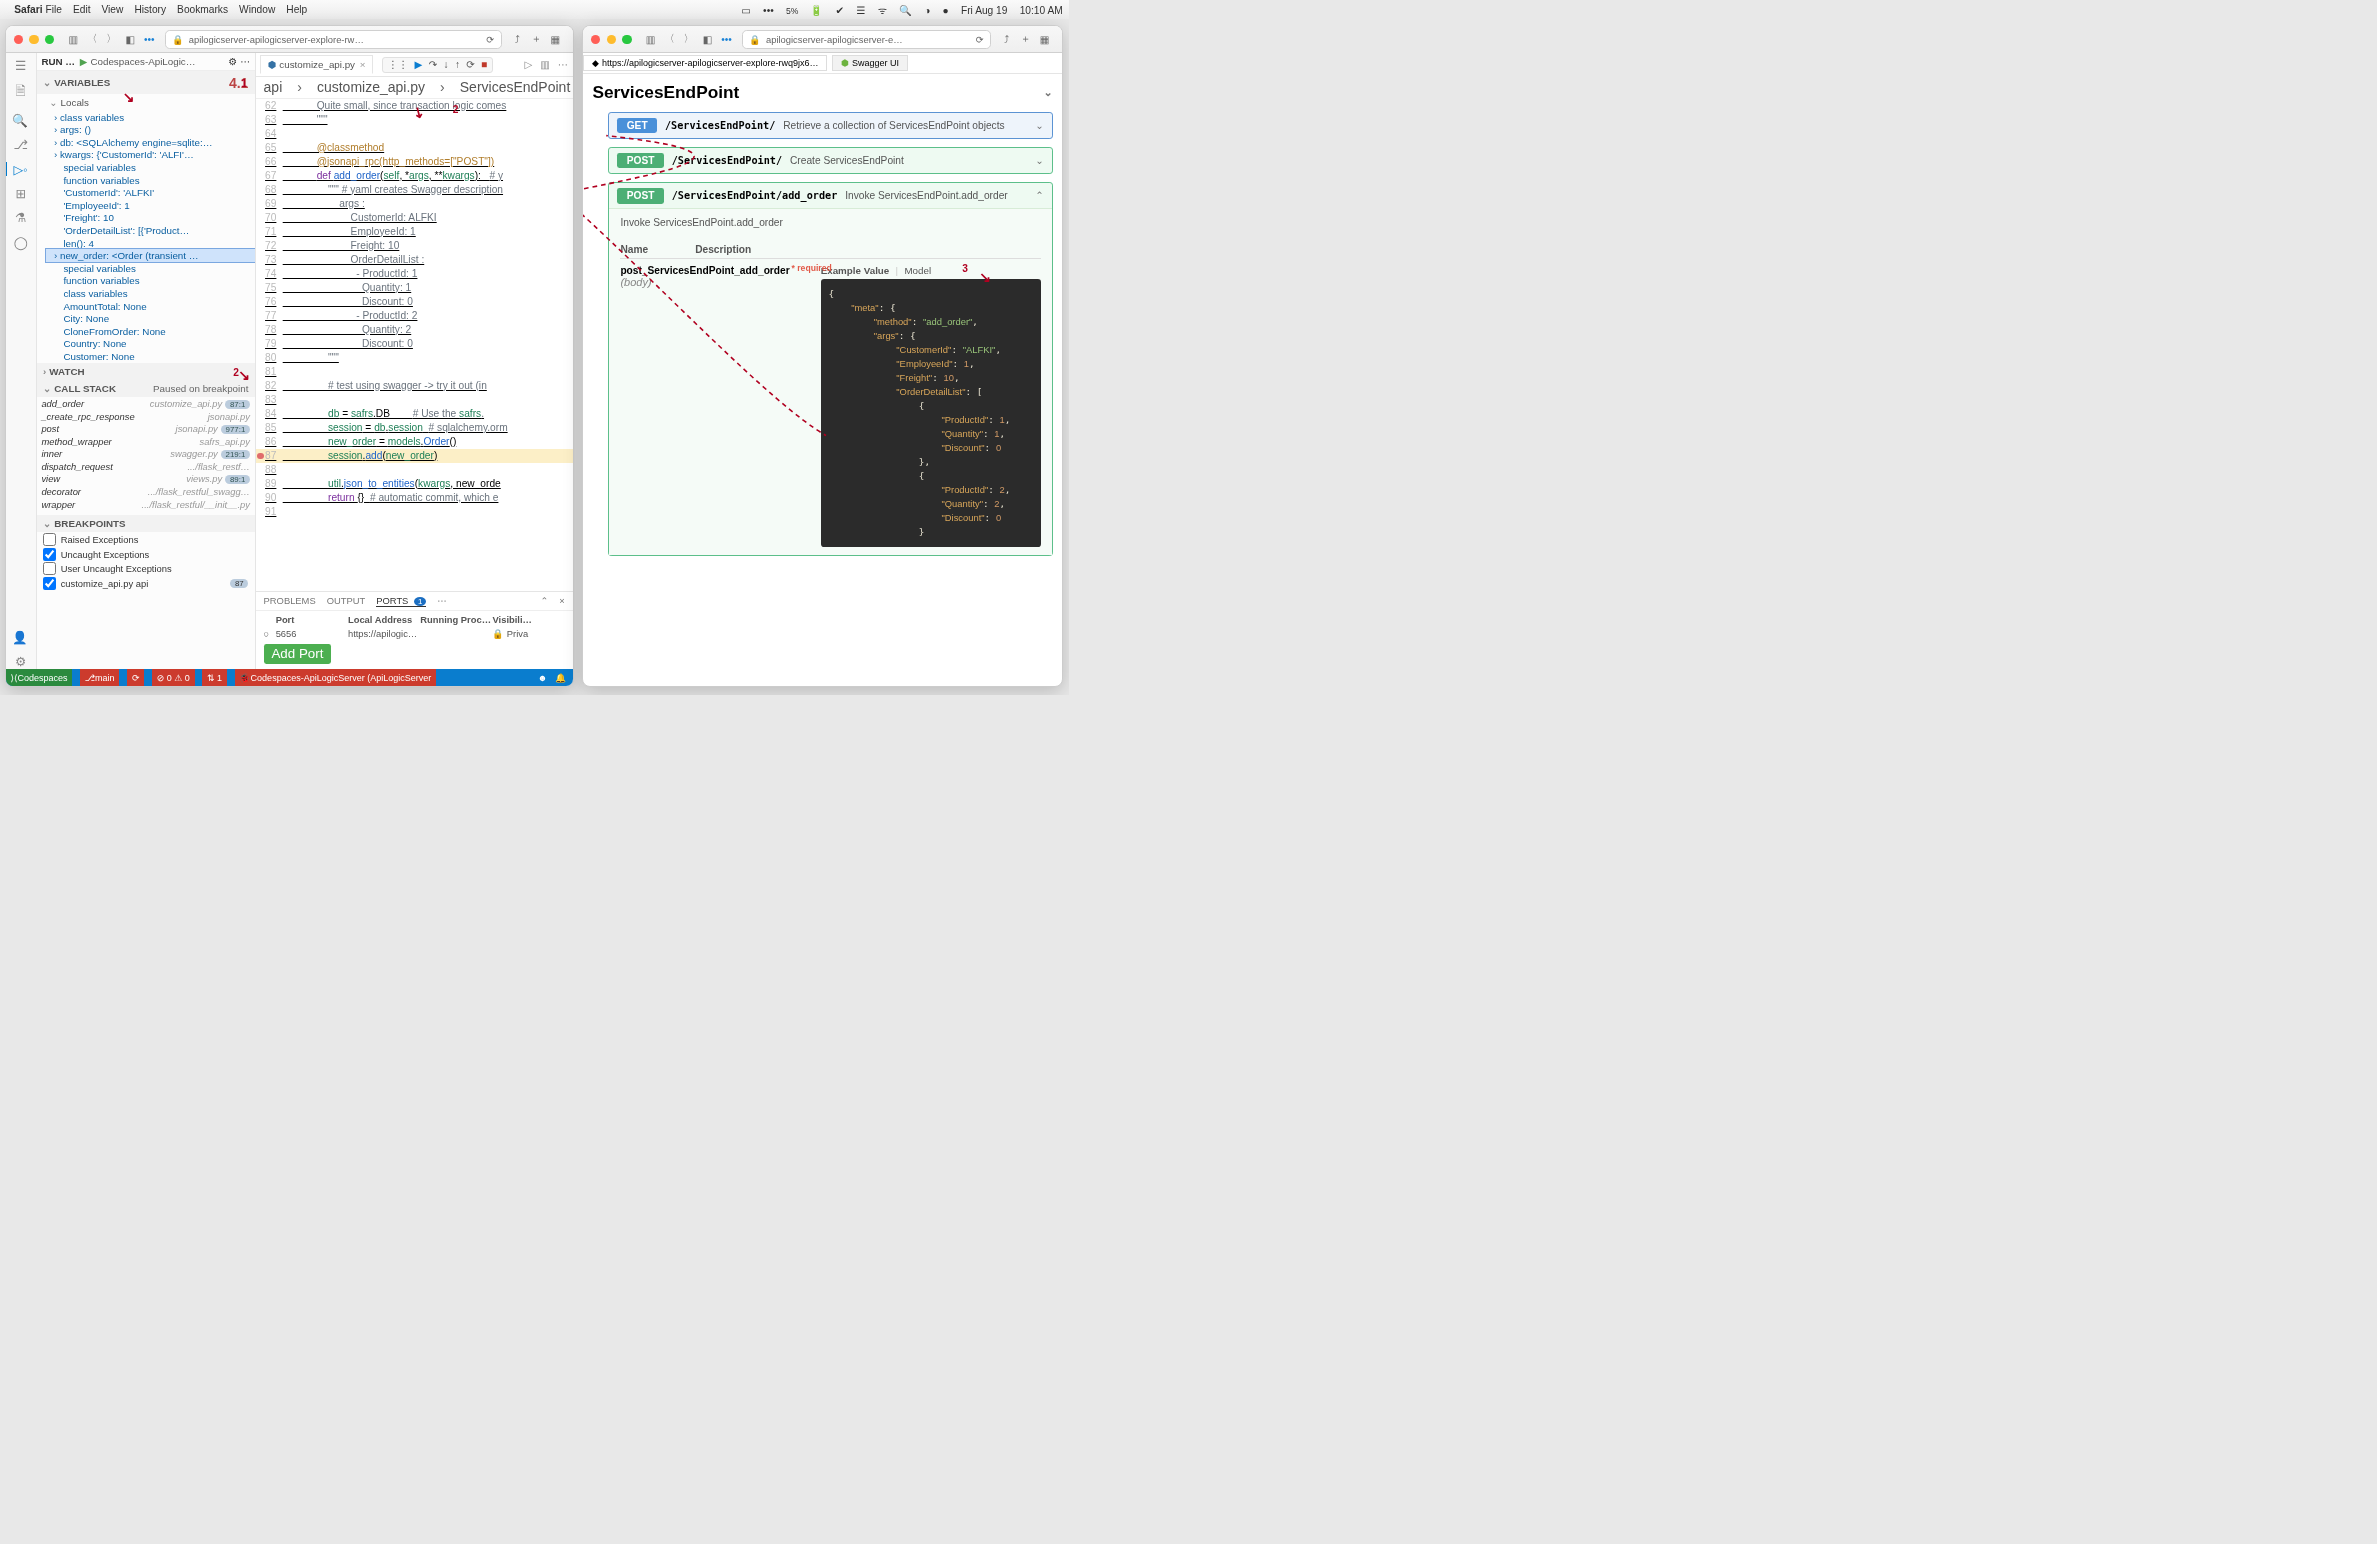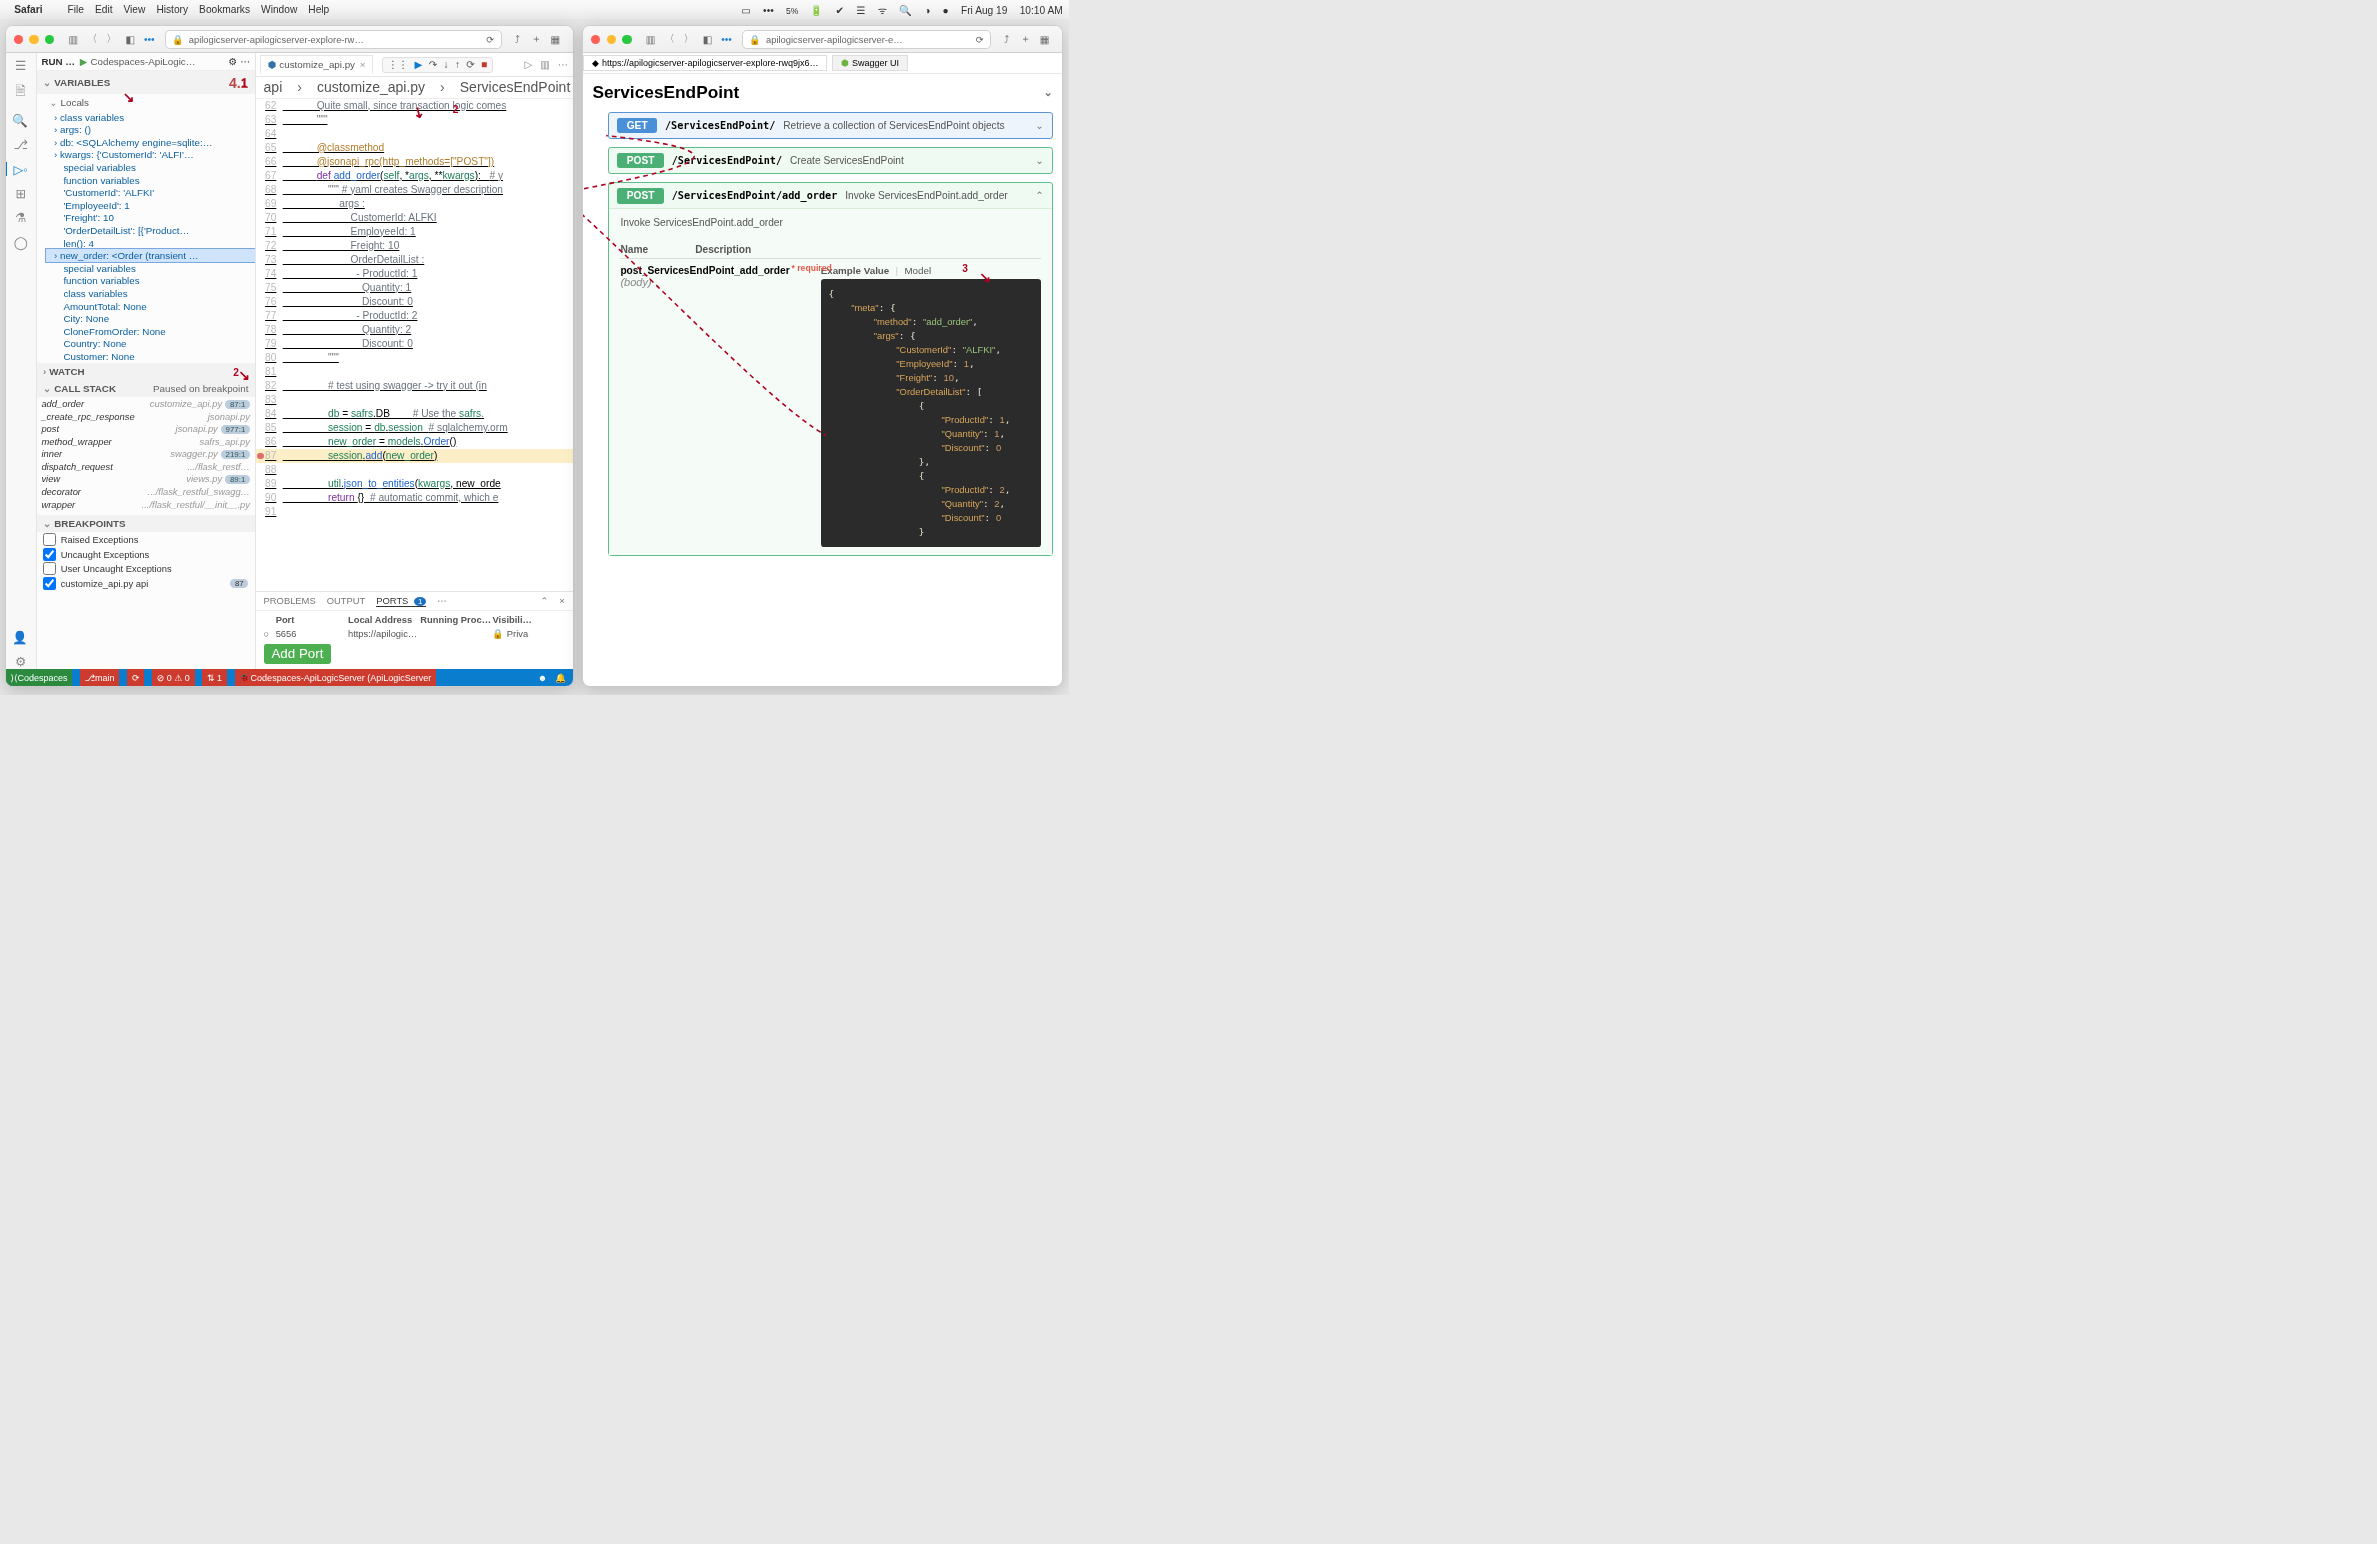--- a/index.html
+++ b/index.html
@@ -1,21 +1,21 @@
 <!DOCTYPE html>
 <html style="font-size:12.6px"><head>
 <meta charset="utf-8">
 <style>
 * { margin: 0; padding: 0; box-sizing: border-box; font-family: -apple-system, "SF Pro", "Segoe UI", sans-serif; }
 body { background: #e8e8e8; width: 1069px; height: 695px; overflow: hidden; font-size: 10.2px; }
 
 
 .menubar { height: 19px; background: linear-gradient(#fafafa,#ececec); display:flex; align-items:center; padding:0 6.3px; font-size:10.2px; color:#333; }
 .menubar .apple { font-size:11px; margin-right:7.9px; }
-.menubar .app-name { font-weight:600; margin-right:25px; }
+.menubar .app-name { font-weight:600; margin-right:3px; }
 .menubar .menu-item { margin-right:11px; }
 .menubar .spacer { flex:1; }
 .menubar .right span { margin-left:9.4px; display:inline-flex; align-items:center; }
 .menubar .batt { font-size:8.6px; }
 
 
 .desktop { position:relative; width:100%; height:calc(100% - 19px); background:#e8e8e8; }
 .safari-window { position:absolute; background:#fff; border:0.8px solid #ccc; border-radius:7.9px; box-shadow:0 4.7px 19px rgba(0,0,0,.2); overflow:hidden; display:flex; flex-direction:column; }
 .safari-window.left { left:4.7px; top:6.3px; width:569px; height:662px; }
 .safari-window.right { left:582px; top:6.3px; width:481px; height:662px; }

